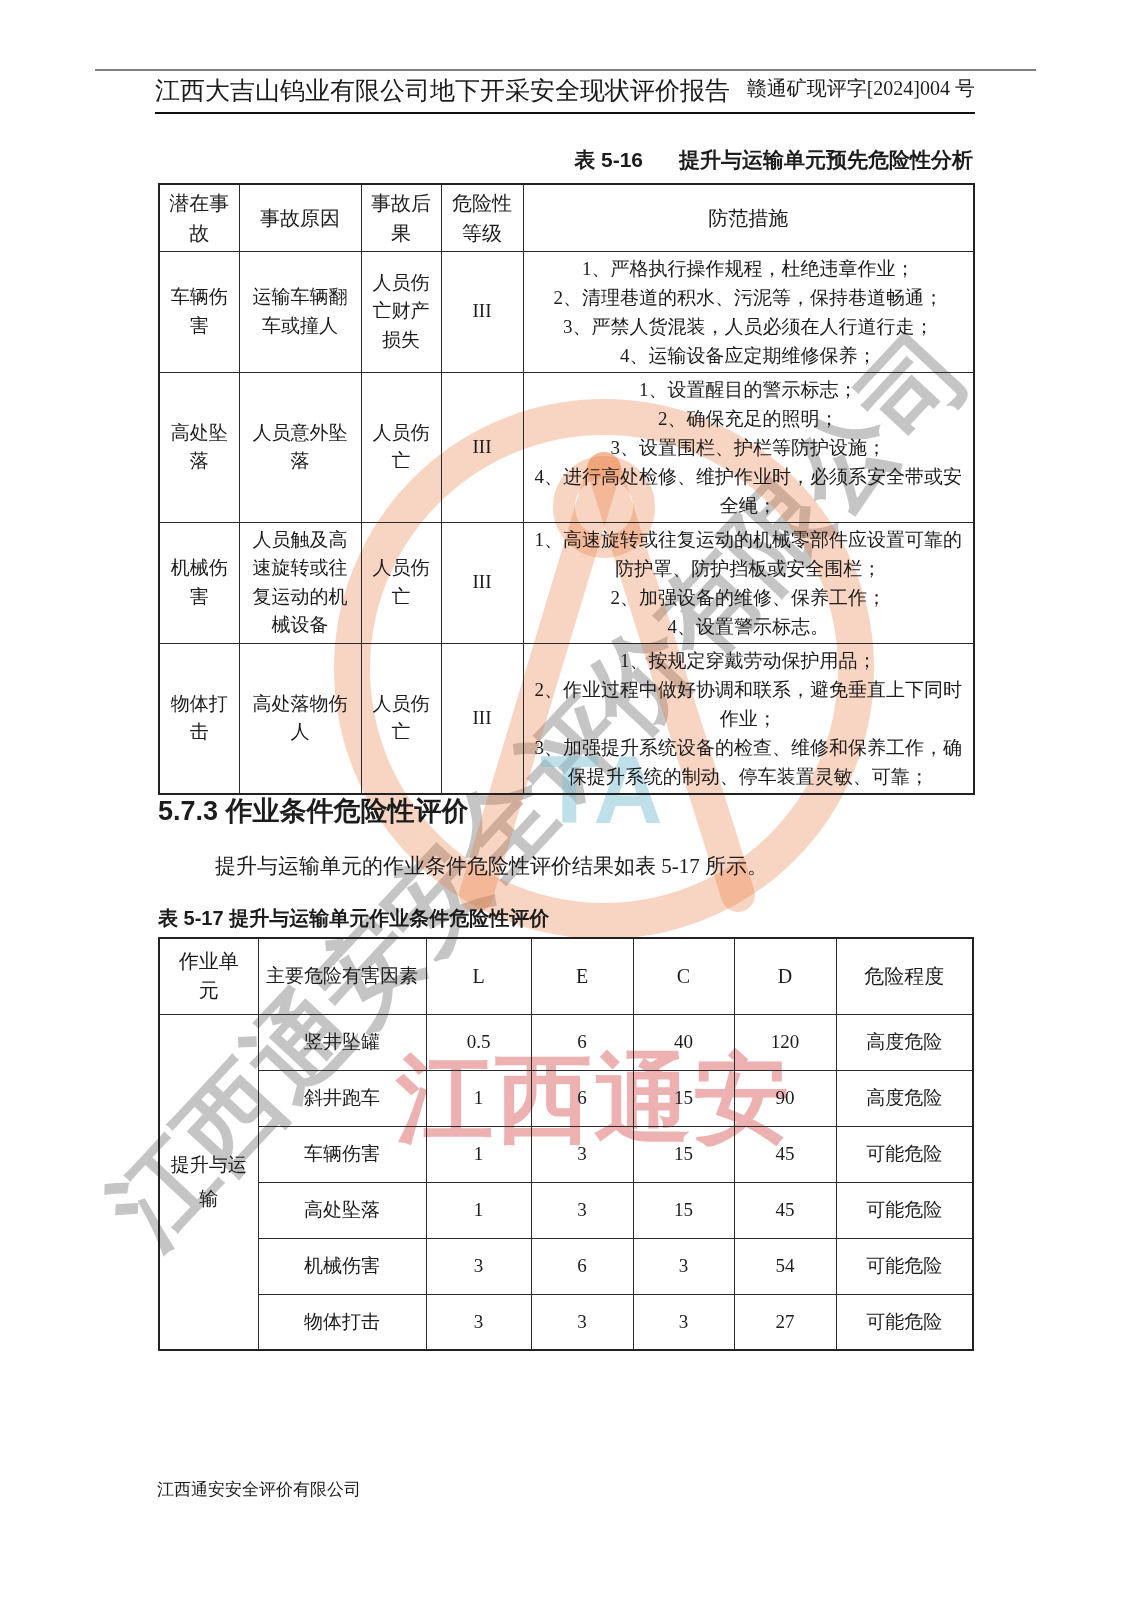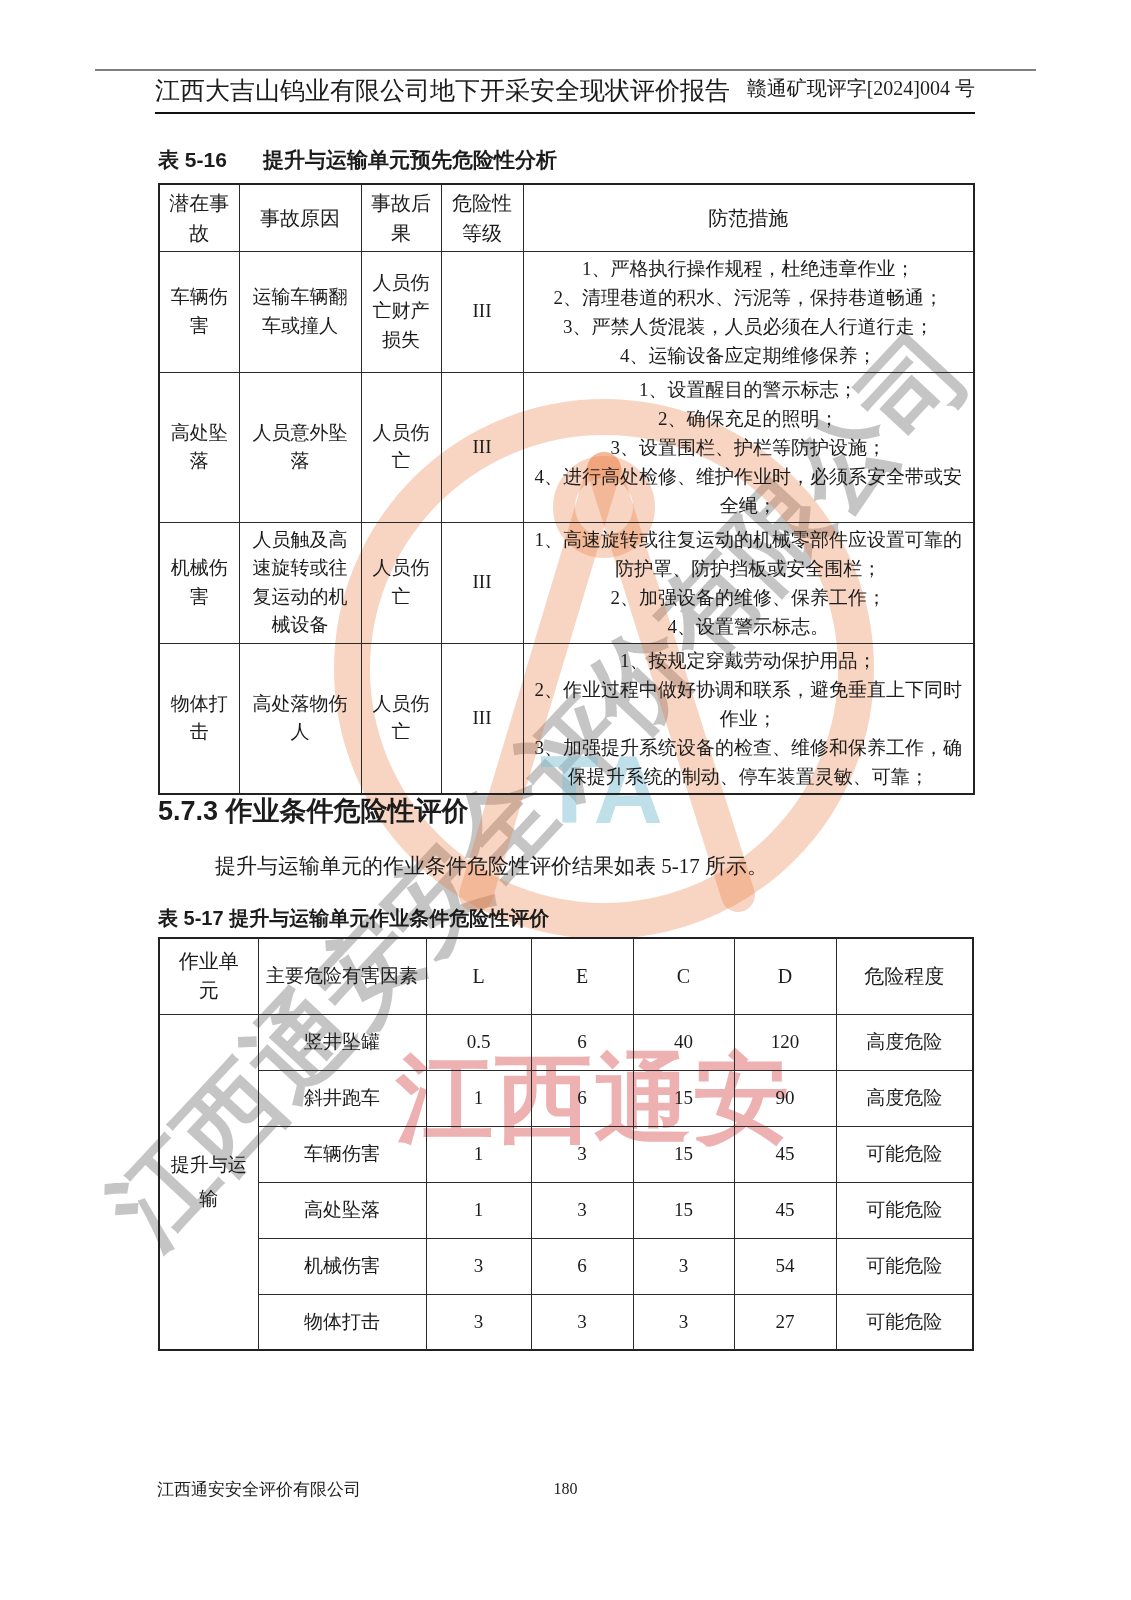--- a/index.html
+++ b/index.html
@@ -31,21 +31,21 @@
     font-weight:bold;font-size:97px;line-height:1.05;
     color:rgba(214,69,69,0.42);letter-spacing:2px;white-space:nowrap;margin-top:32px;
   }
   
   .content{position:absolute;inset:0;z-index:1;}
   .scan-line{position:absolute;left:95px;top:69px;width:941px;height:2px;background:#3a3a3a;opacity:.65;}
   .hdr-left{position:absolute;left:155px;top:74px;font-size:25px;}
   .hdr-right{position:absolute;right:156px;top:75px;font-size:20px;}
   .hdr-rule{position:absolute;left:155px;top:112px;width:820px;height:2px;background:#111;}
   .hei{font-family:"Liberation Sans","DejaVu Sans",sans-serif;font-weight:bold;}
-  .t1-title{position:absolute;left:158px;top:146px;width:815px;text-align:left;font-size:21px;}
+  .t1-title{position:absolute;left:158px;top:146px;width:815px;text-align:right;font-size:21px;}
   .t1-title .gap{margin-left:36px;}
   .t2-title{position:absolute;left:158px;top:905px;width:814px;text-align:left;font-size:20px;}
   .sec-head{position:absolute;left:158px;top:793px;font-size:27px;}
   .para{position:absolute;left:158px;top:852px;width:815px;font-size:21px;text-indent:57px;}
   table{border-collapse:collapse;table-layout:fixed;}
   .tbl{position:absolute;left:158px;border:2px solid #222;}
   .tbl td,.tbl th{border:1.5px solid #2a2a2a;text-align:center;vertical-align:middle;
     font-size:19px;font-weight:normal;padding:2px 4px;line-height:1.5;}
   .tbl th{font-size:20px;}
   #table1{top:183px;width:815px;}
@@ -222,16 +222,15 @@
         <td>3</td>
         <td>3</td>
         <td>3</td>
         <td>27</td>
         <td>可能危险</td>
       </tr>
     </tbody>
       </table>
 
     <div class="footer-company">江西通安安全评价有限公司</div>
-    <div class="footer-page">180</div>
 
   </div>
 </div>
 
 </body></html>

